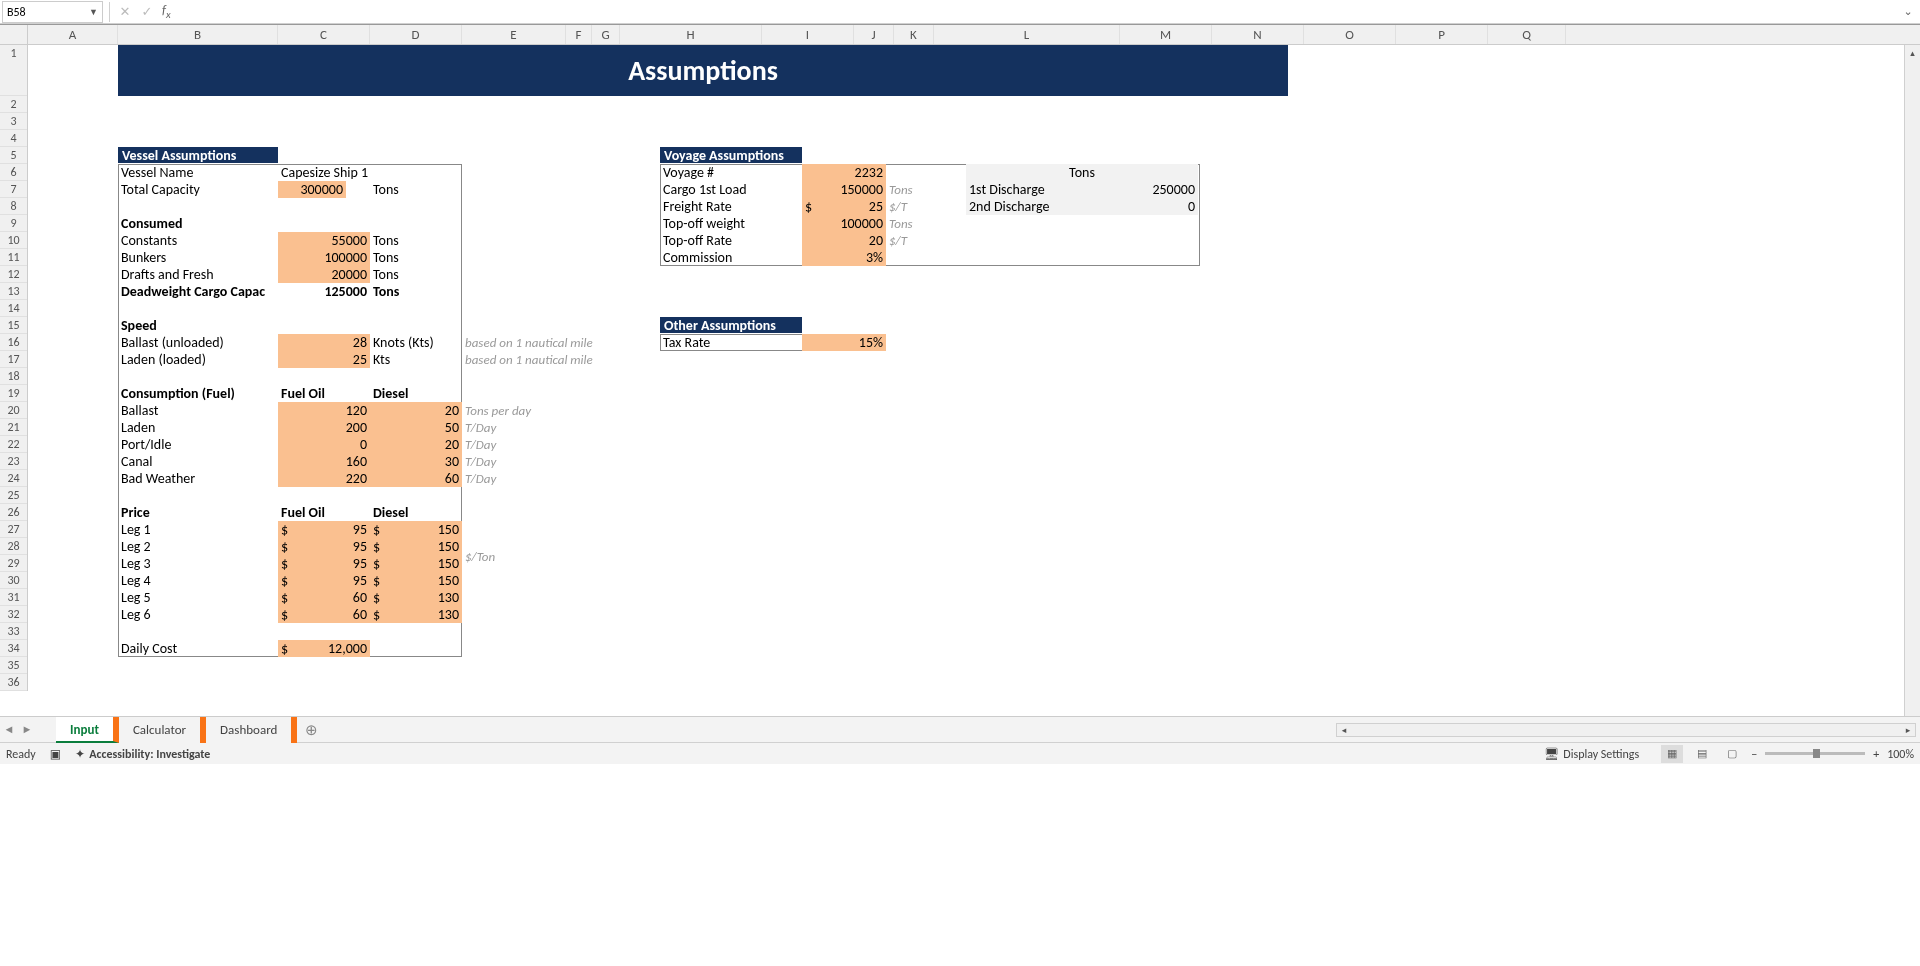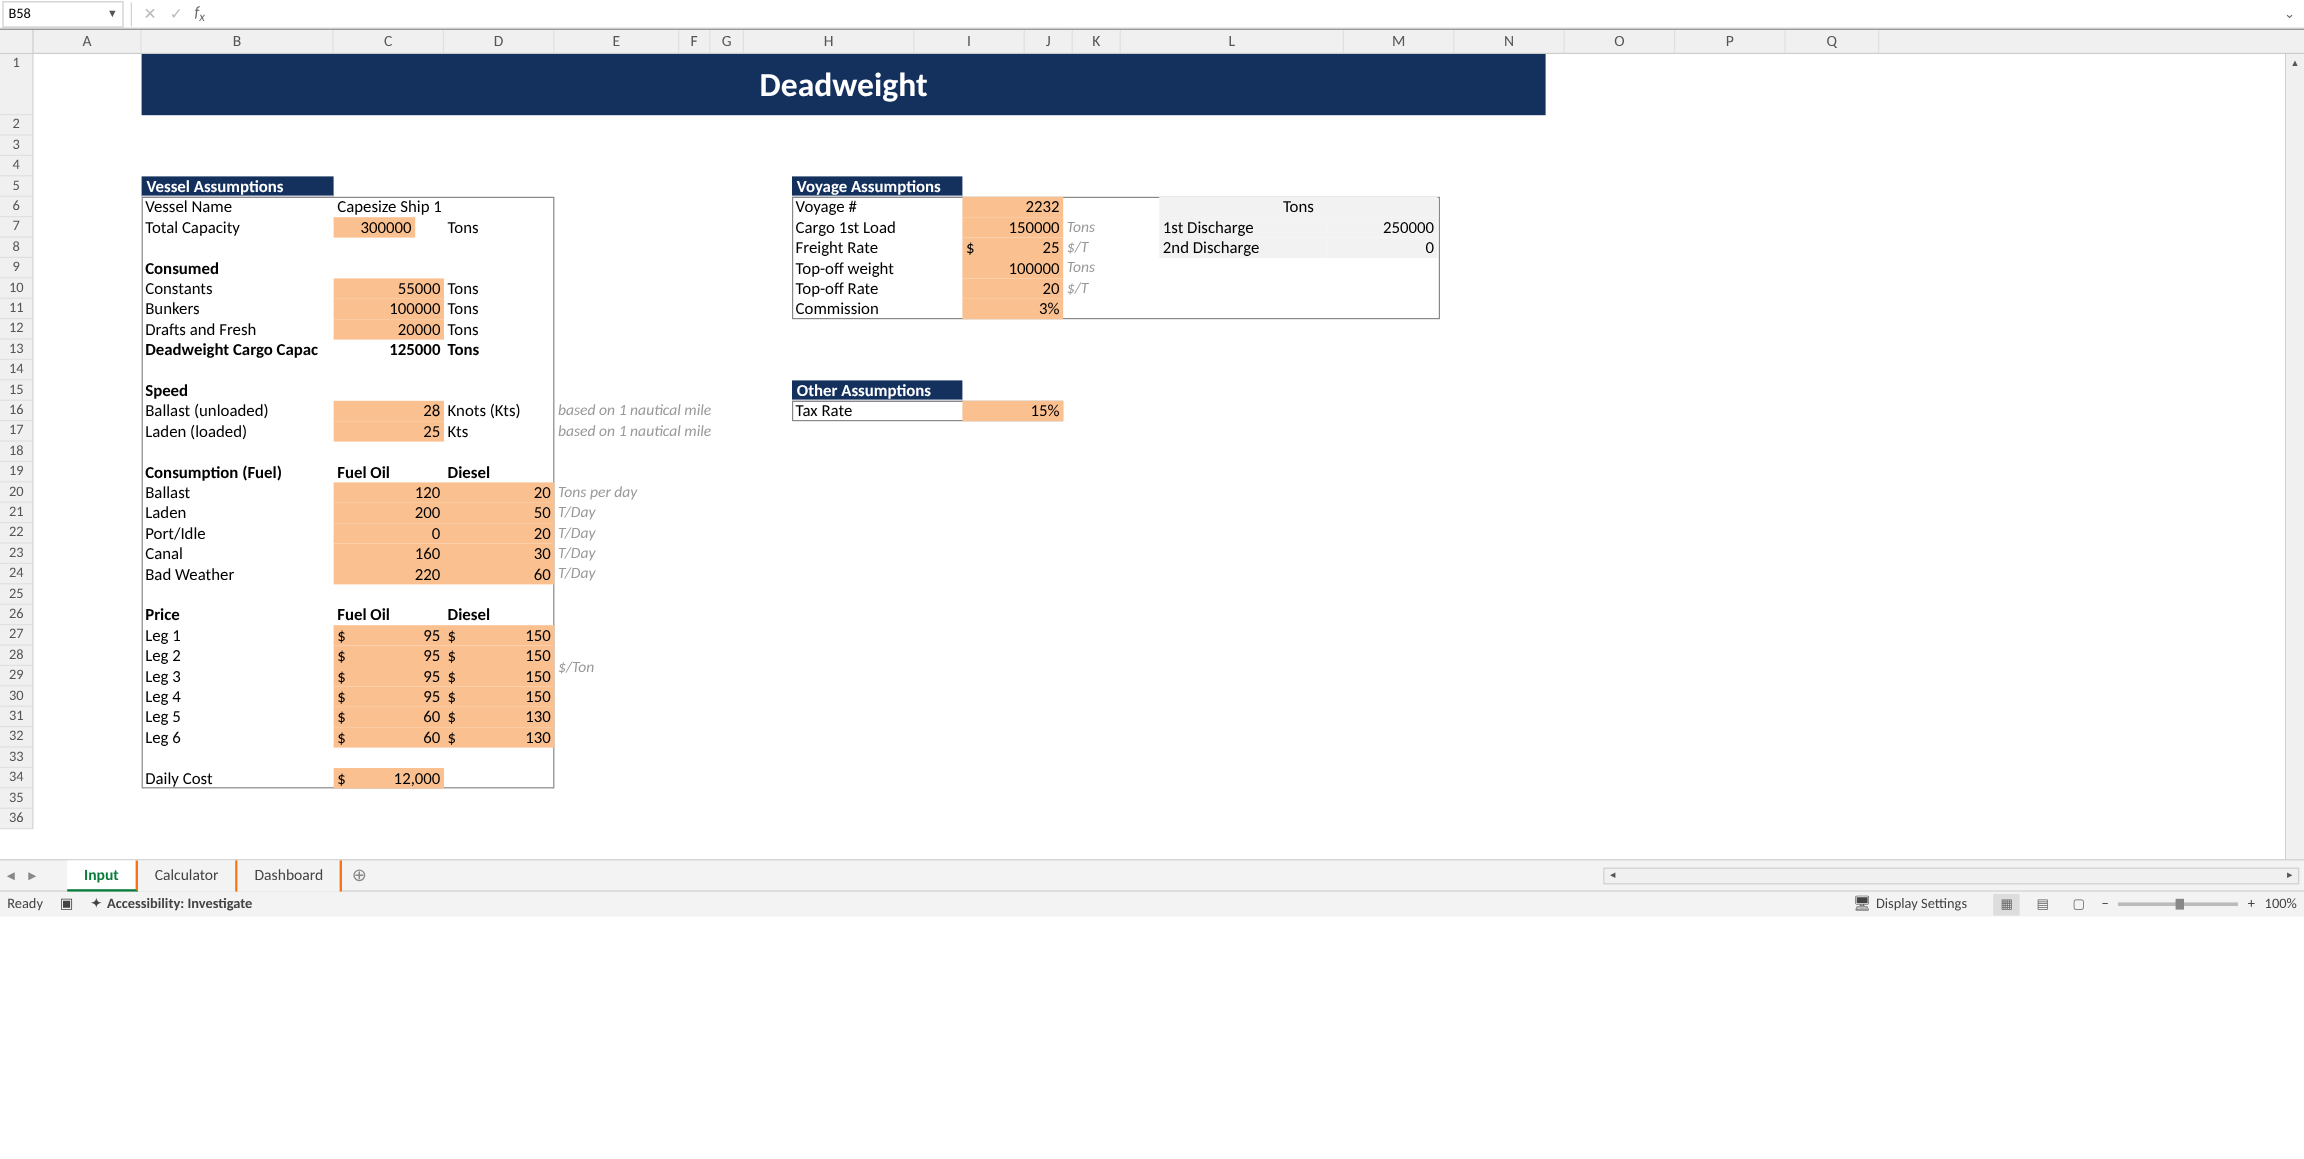--- a/index.html
+++ b/index.html
@@ -37,21 +37,21 @@
 .b { font-weight: bold; }
 .r { text-align: right; }
 .orange { background: #fac090; }
 .greyL { background: #f2f2f2; }
 .ital { font-style: italic; color: #999; font-size: 13px; }
 .dollar { display: flex; justify-content: space-between; }
 
 
 .sheetbar { height: 26px; display: flex; align-items: center; border-top: 1px solid #ccc; background: #f3f3f3; font-size: 13px; }
 .nav-arr { width: 18px; text-align: center; color: #888; font-size: 11px; }
-.tab { padding: 0 14px; height: 26px; line-height: 26px; border-right: 2px solid #f97316; background: #f3f3f3; color: #444; }
+.tab { padding: 0 14px; height: 26px; line-height: 26px; border-right: 6px solid #f97316; background: #f3f3f3; color: #444; }
 .tab.active { background: #fff; color: #0a7d3c; font-weight: bold; border-bottom: 2px solid #0a7d3c; }
 .addtab { width: 28px; text-align: center; color: #888; font-size: 15px; }
 .sb-spacer { flex: 1; }
 .hscroll { width: 580px; height: 14px; background: #f0f0f0; border: 1px solid #d0d0d0; margin-right: 4px; display: flex; align-items: center; }
 .hscroll .arr { width: 14px; text-align: center; font-size: 9px; color: #555; }
 .hscroll .track { flex: 1; }
 
 
 .statusbar { height: 22px; display: flex; align-items: center; background: #f3f3f3; border-top: 1px solid #d0d0d0; font-size: 12px; padding: 0 6px; color: #444; }
 .sb-item { margin-right: 14px; display: flex; align-items: center; gap: 4px; }
@@ -133,21 +133,21 @@
       <div class="rh">33</div>
       <div class="rh">34</div>
       <div class="rh">35</div>
       <div class="rh">36</div>
     </div>
   <div class="vscroll">
     <div class="arr">▴</div>
   </div>
 
   <div class="cells">
-    <div class="banner">Deadweight</div>
+    <div class="banner">Assumptions</div>
 
     <div class="shdr" style="left:90px; top:102px; width:160px;">Vessel Assumptions</div>
     <div class="tbl" style="left:90px; top:119px; width:344px; height:493px;"></div>
 
     <div class="cell" style="left:90px; top:119px; width:160px;">Vessel Name</div>
     <div class="cell" style="left:250px; top:119px; width:120px;">Capesize Ship 1</div>
     <div class="cell" style="left:90px; top:136px; width:160px;">Total Capacity</div>
     <div class="cell orange r" style="left:250px; top:136px; width:68px;">300000</div>
     <div class="cell" style="left:342px; top:136px; width:92px;">Tons</div>
 

